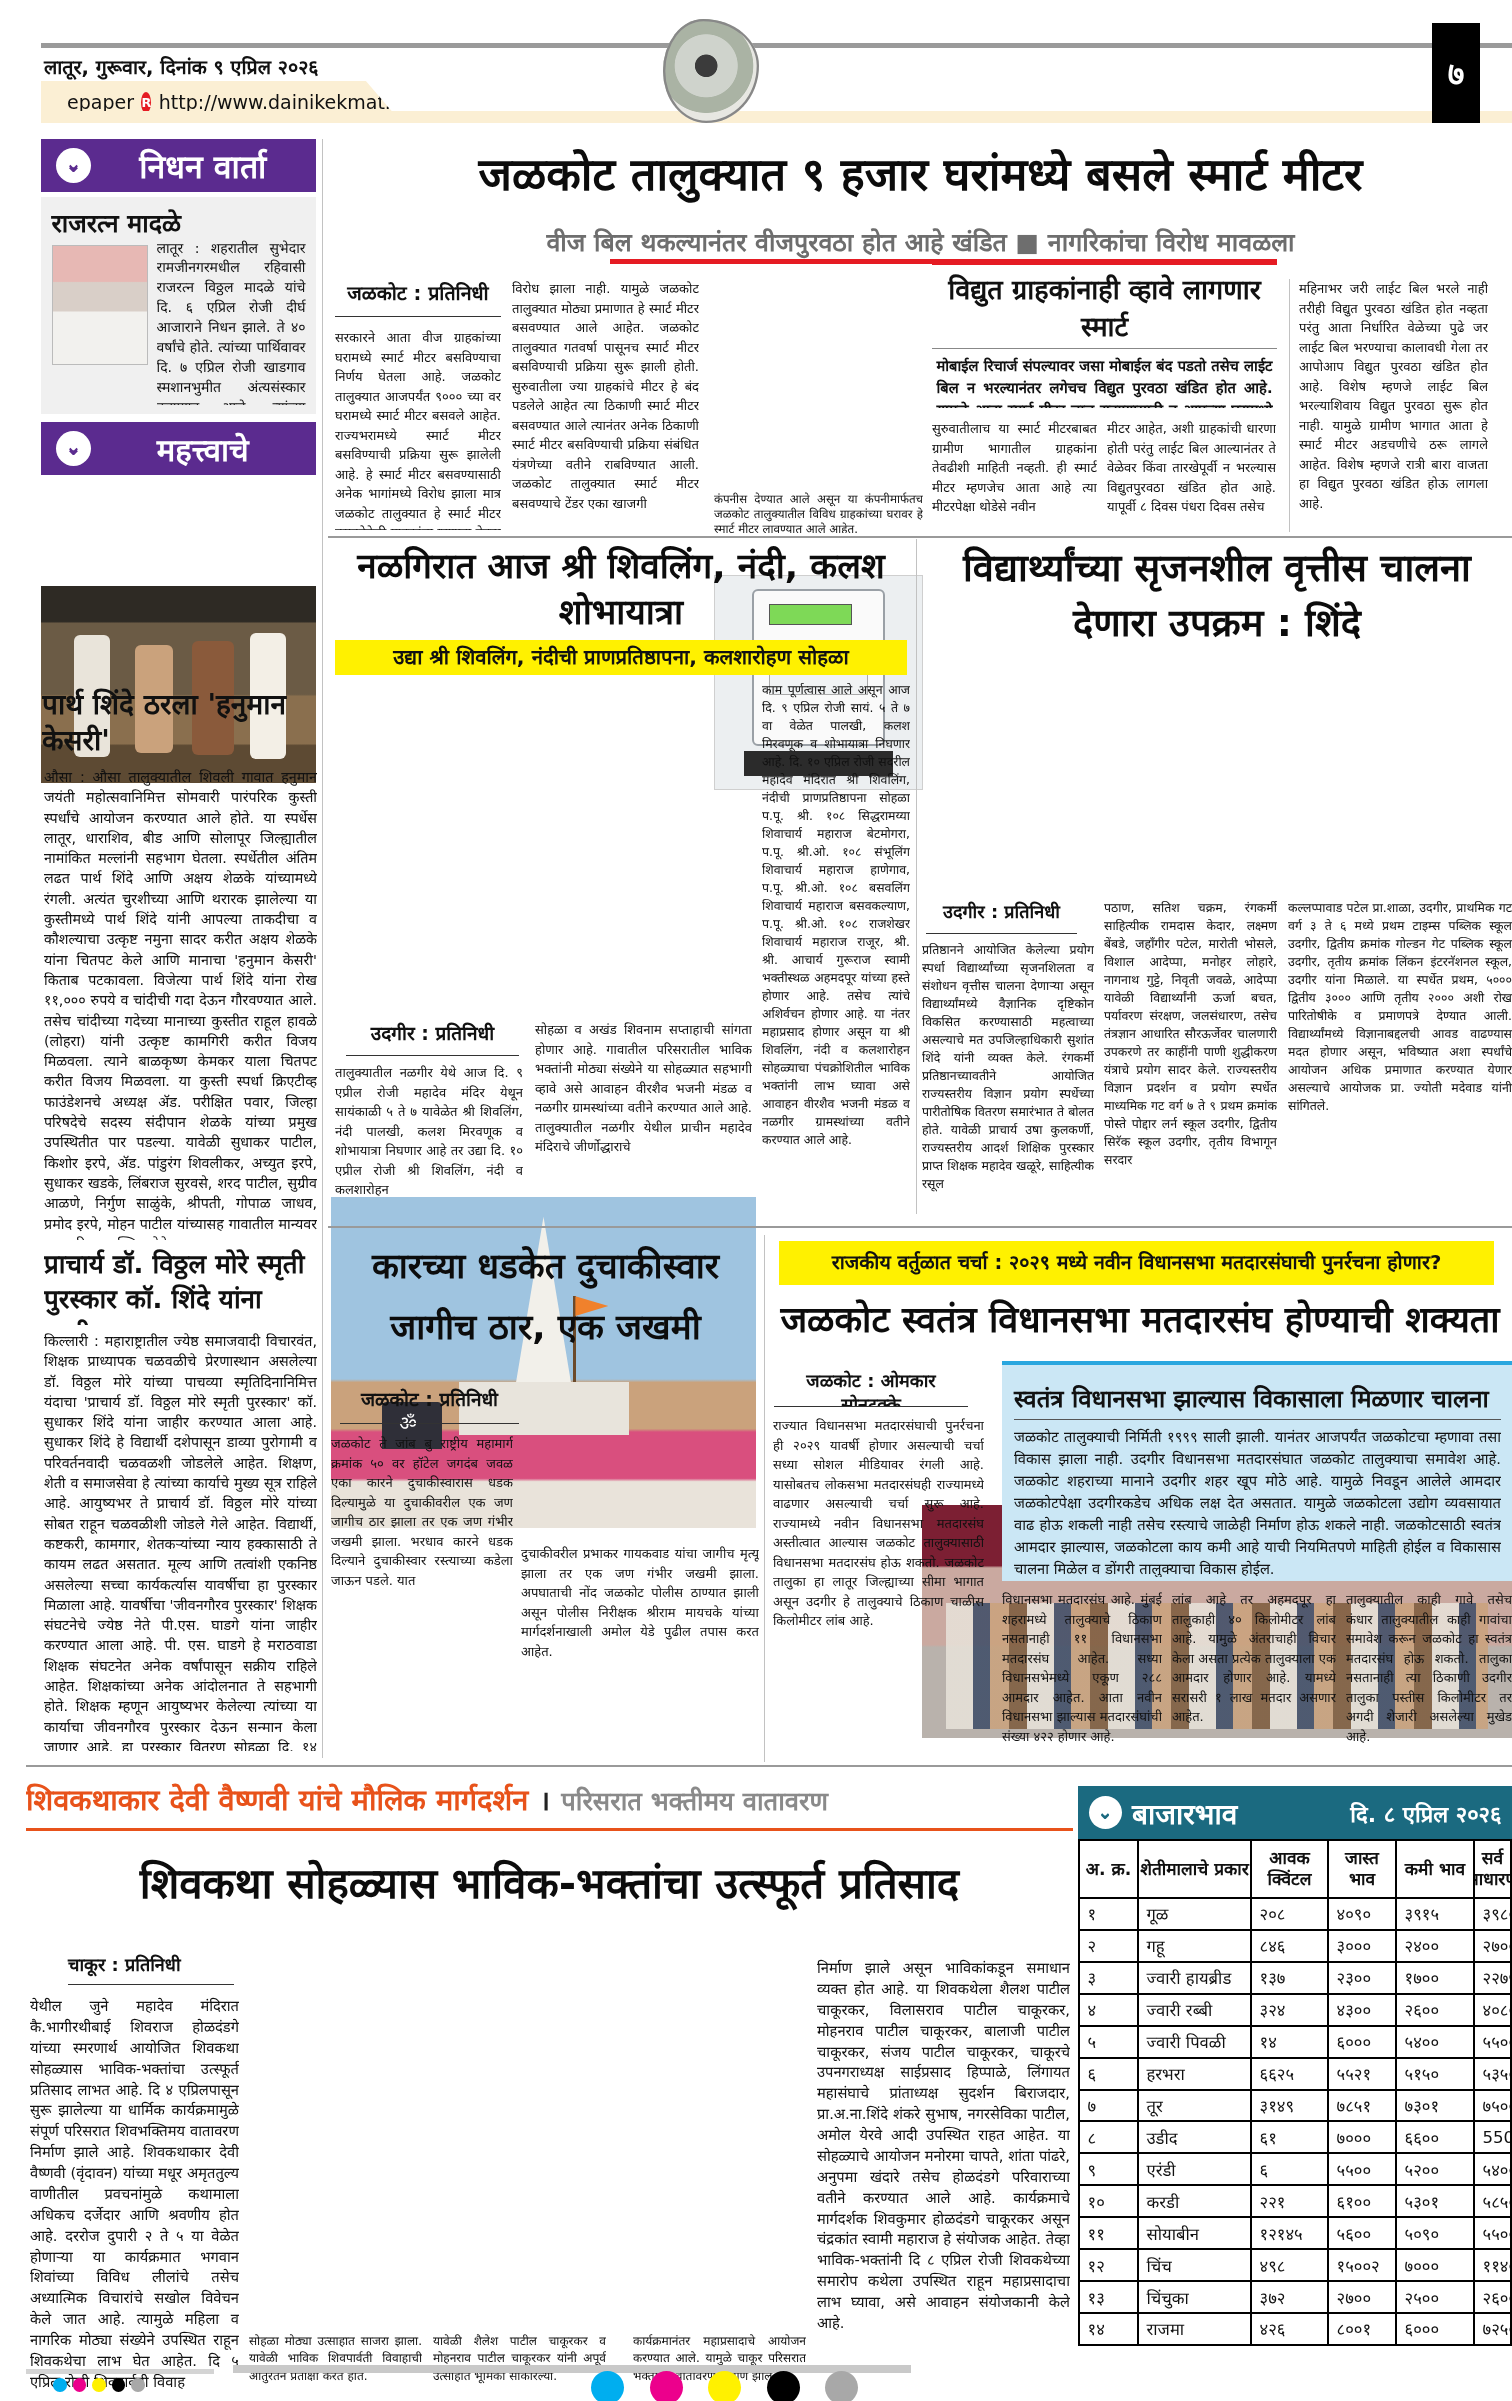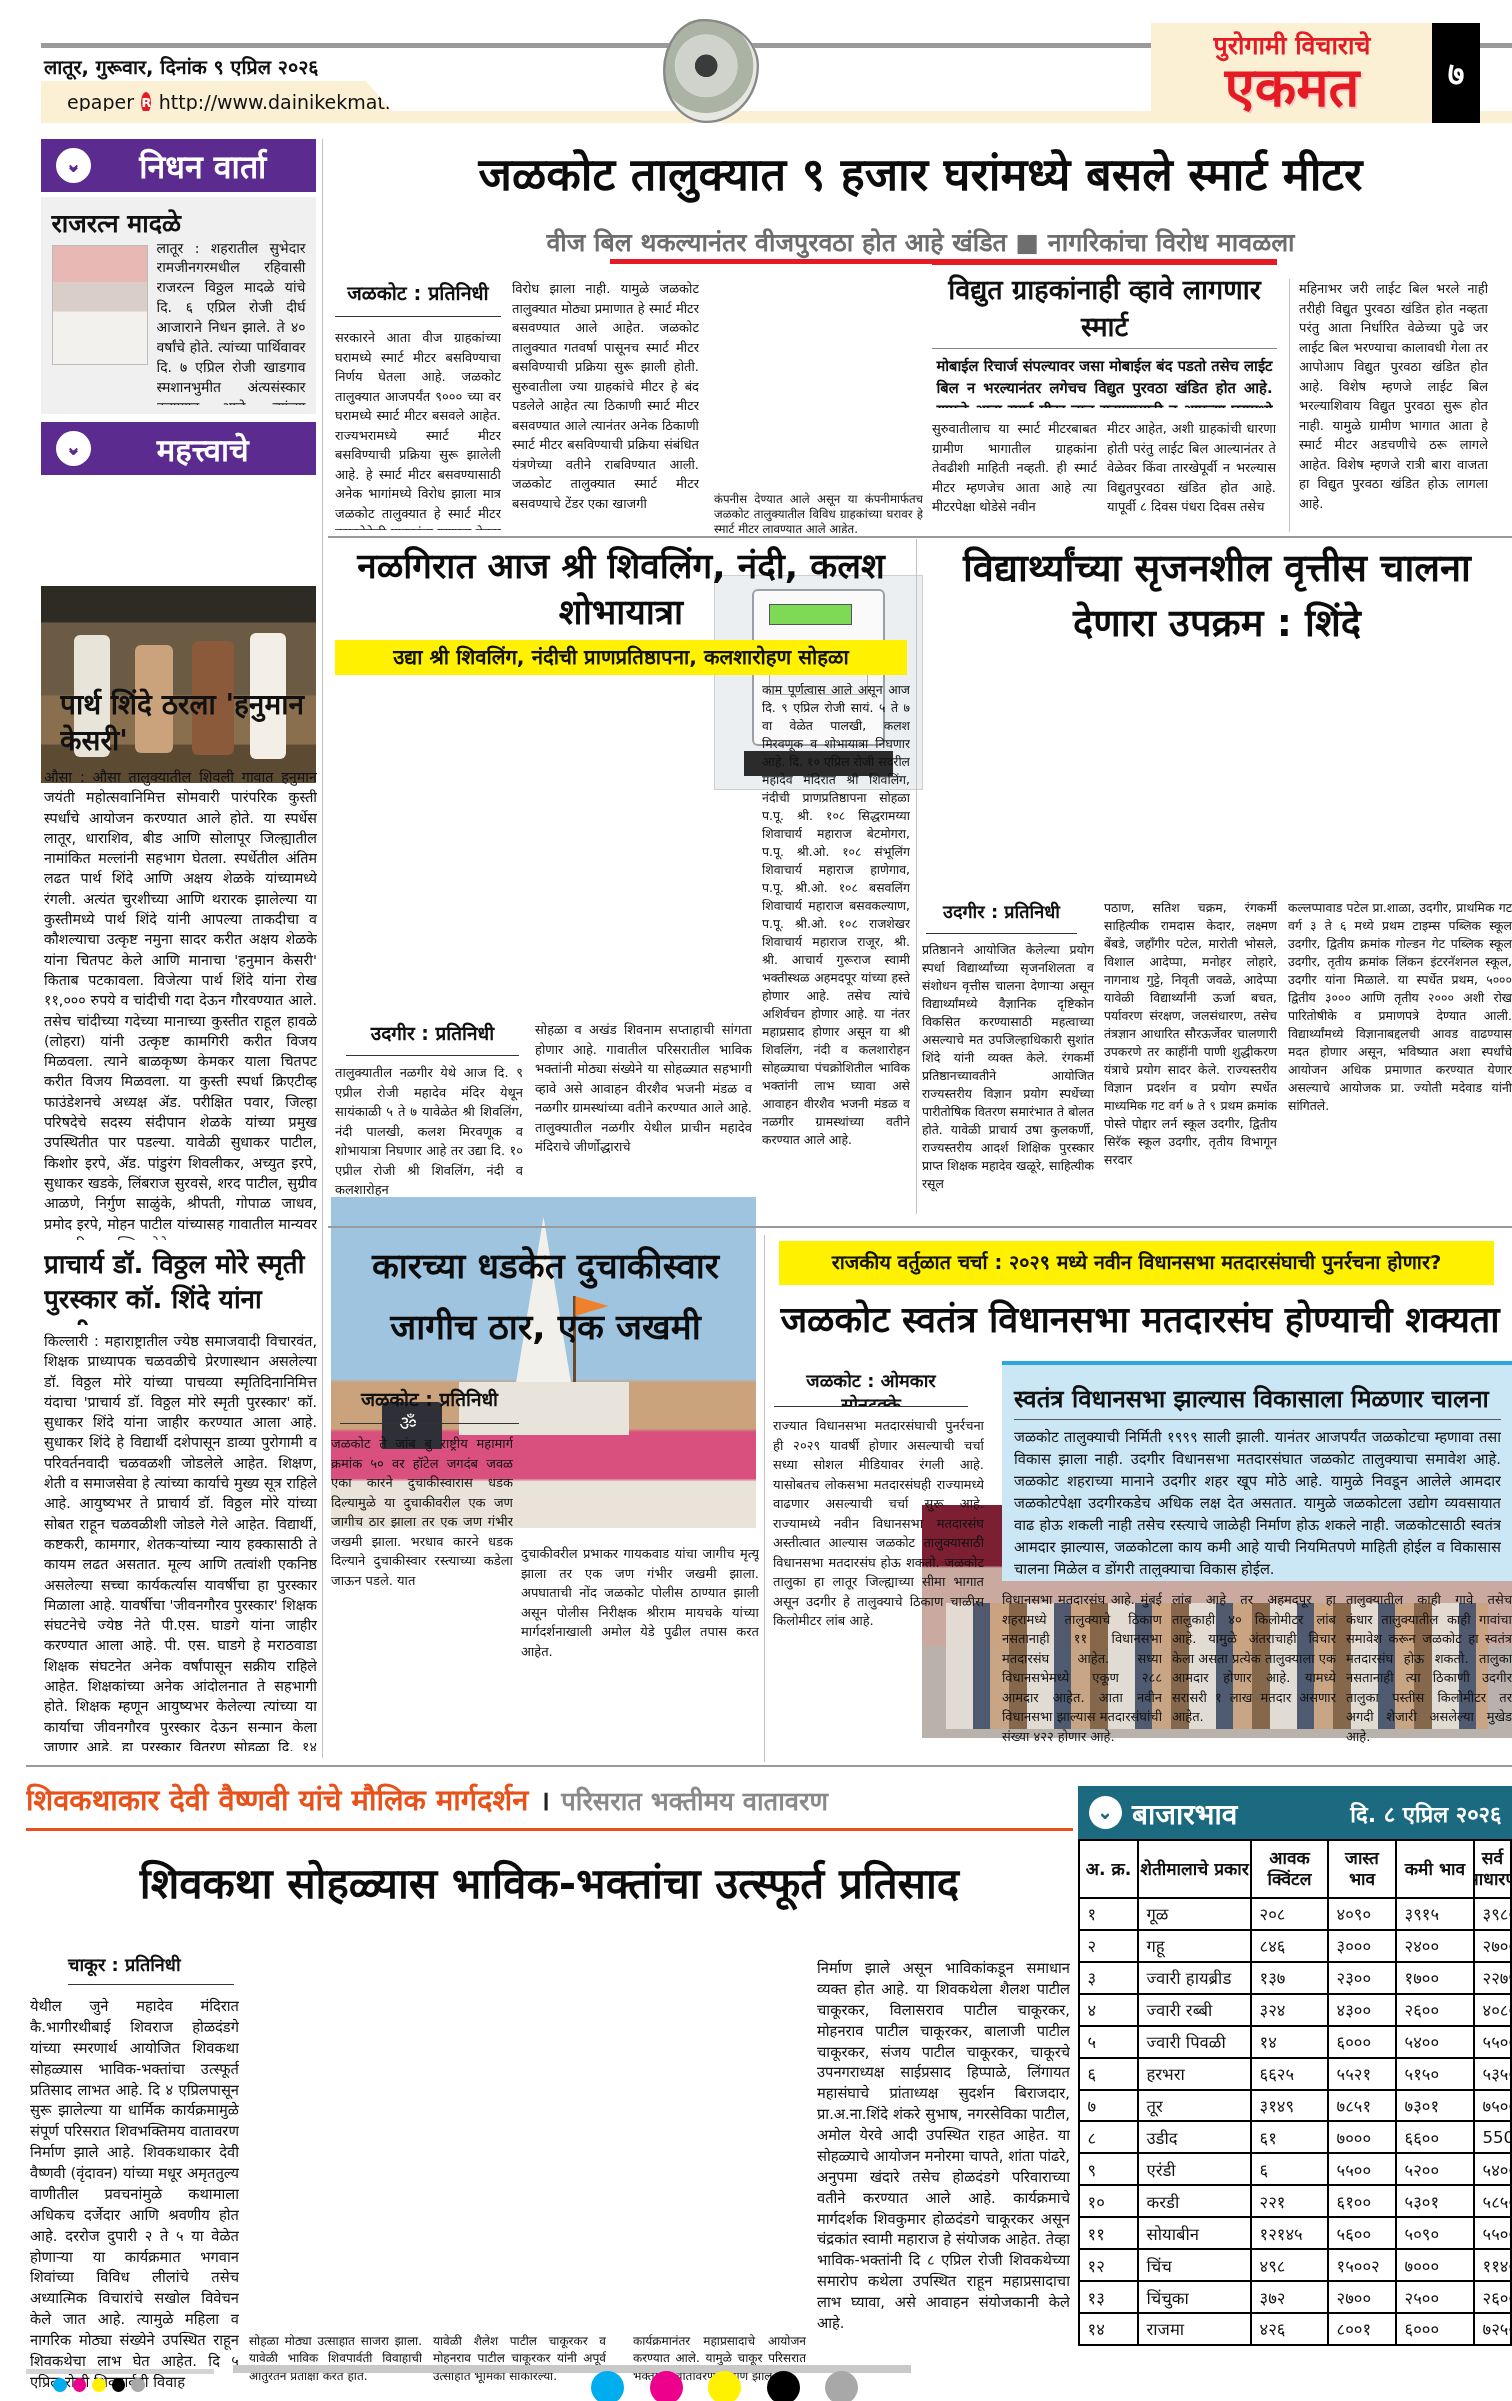--- a/index.html
+++ b/index.html
@@ -37,24 +37,20 @@
 
   <div class="abs" style="left:41px;top:81px;width:361px;height:42px;background:#FBEFD4;clip-path:polygon(0 0,90% 0,100% 100%,0 100%);display:flex;align-items:center;gap:7.5px;padding-left:26px;">
     <span style="font-size:19px;">epaper</span>
     <span class="chip" style="width:21px;height:21px;background:#E51B23;color:#fff;font-size:12.8px;font-weight:bold;">R</span>
     <span style="font-size:19px;">http://www.dainikekmat.com</span>
   </div>
   <div class="abs" style="left:41px;top:111px;width:1471px;height:12px;background:#FBEFD4;"></div>
 
   <div class="abs photo" style="left:663px;top:19px;width:96px;height:104px;border-radius:42% 58% 55% 45%/50% 45% 55% 50%;background:radial-gradient(circle at 45% 45%,#3b3b3b 0 14%,#cfd3cc 15% 40%,#aab3a4 41% 60%,#e7e7e2 61% 100%);box-shadow:inset 0 0 0 2.3px #888;"></div>
 
-  <div class="abs" style="left:1151px;top:22.6px;width:282px;height:100px;background:#FBEFD4;text-align:center;overflow:hidden;">
-    <div style="font-size:25px;font-weight:800;color:#E51B23;margin-top:4.5px;">पुरोगामी विचाराचे</div>
-    <div style="font-size:54px;font-weight:900;color:#E51B23;line-height:1.0;text-shadow:1.5px 1.5px 0 #f7c9c9;">एकमत</div>
-  </div>
   <div class="abs" style="left:1432px;top:22.6px;width:48px;height:100px;background:#000;color:#fff;display:flex;align-items:center;justify-content:center;">
     <span style="font-size:32px;font-weight:bold;">७</span>
   </div>
 
   <div class="abs vrule" style="left:322px;top:139px;height:1619px;"></div>
 
   <div class="abs purple-bar" style="left:41px;top:139px;width:275px;height:53px;">
     <span class="chip" style="width:35px;height:35px;background:#fff;color:#5B2B8F;flex-direction:column;">
       <span class="chev" style="font-size:19.6px;">⌄</span>
         <span class="chev" style="font-size:19.6px;margin-top:-9px;">⌄</span>
@@ -76,21 +72,21 @@
     <span class="title" style="font-size:31px;">महत्त्वाचे</span>
   </div>
 
   <div class="abs photo" style="left:41px;top:482px;width:275px;height:197px;background:linear-gradient(180deg,#2e2a24 0 18%,#6b5b45 19% 55%,#8a6f4e 56% 80%,#5d4a33 81% 100%);">
     <div style="position:absolute;left:34%;top:30%;width:14%;height:55%;background:#caa27c;border-radius:6px;"></div>
     <div style="position:absolute;left:55%;top:28%;width:15%;height:58%;background:#8a5a3b;border-radius:6px;"></div>
     <div style="position:absolute;left:12%;top:25%;width:13%;height:62%;background:#e9e4da;border-radius:6px;"></div>
     <div style="position:absolute;left:76%;top:24%;width:13%;height:64%;background:#f3efe6;border-radius:6px;"></div>
   </div>
 
-  <div class="abs" style="left:60px;top:687px;width:273px;height:75px;font-size:28px;font-weight:800;line-height:1.3;overflow:hidden;">पार्थ शिंदे ठरला 'हनुमान केसरी'</div>
+  <div class="abs" style="left:42px;top:687px;width:273px;height:75px;font-size:28px;font-weight:800;line-height:1.3;overflow:hidden;">पार्थ शिंदे ठरला 'हनुमान केसरी'</div>
   <div class="abs body-lg" style="left:44px;top:767px;width:273px;height:473px;">औसा : औसा तालुक्यातील शिवली गावात हनुमान जयंती महोत्सवानिमित्त सोमवारी पारंपरिक कुस्ती स्पर्धांचे आयोजन करण्यात आले होते. या स्पर्धेस लातूर, धाराशिव, बीड आणि सोलापूर जिल्ह्यातील नामांकित मल्लांनी सहभाग घेतला. स्पर्धेतील अंतिम लढत पार्थ शिंदे आणि अक्षय शेळके यांच्यामध्ये रंगली. अत्यंत चुरशीच्या आणि थरारक झालेल्या या कुस्तीमध्ये पार्थ शिंदे यांनी आपल्या ताकदीचा व कौशल्याचा उत्कृष्ट नमुना सादर करीत अक्षय शेळके यांना चितपट केले आणि मानाचा 'हनुमान केसरी' किताब पटकावला. विजेत्या पार्थ शिंदे यांना रोख ११,००० रुपये व चांदीची गदा देऊन गौरवण्यात आले. तसेच चांदीच्या गदेच्या मानाच्या कुस्तीत राहूल हावळे (लोहरा) यांनी उत्कृष्ट कामगिरी करीत विजय मिळवला. त्याने बाळकृष्ण केमकर याला चितपट करीत विजय मिळवला. या कुस्ती स्पर्धा क्रिएटीव्ह फाउंडेशनचे अध्यक्ष ॲड. परीक्षित पवार, जिल्हा परिषदेचे सदस्य संदीपान शेळके यांच्या प्रमुख उपस्थितीत पार पडल्या. यावेळी सुधाकर पाटील, किशोर इरपे, ॲड. पांडुरंग शिवलीकर, अच्युत इरपे, सुधाकर खडके, लिंबराज सुरवसे, शरद पाटील, सुग्रीव आळणे, निर्गुण साळुंके, श्रीपती, गोपाळ जाधव, प्रमोद इरपे, मोहन पाटील यांच्यासह गावातील मान्यवर व नागरिक उपस्थित होते.</div>
 
   <div class="abs" style="left:44px;top:1247px;width:273px;height:78px;font-size:26px;font-weight:800;line-height:1.35;overflow:hidden;">प्राचार्य डॉ. विठ्ठल मोरे स्मृती पुरस्कार कॉ. शिंदे यांना जाहीर</div>
   <div class="abs body-lg" style="left:44px;top:1331px;width:273px;height:420px;">किल्लारी : महाराष्ट्रातील ज्येष्ठ समाजवादी विचारवंत, शिक्षक प्राध्यापक चळवळीचे प्रेरणास्थान असलेल्या डॉ. विठ्ठल मोरे यांच्या पाचव्या स्मृतिदिनानिमित्त यंदाचा 'प्राचार्य डॉ. विठ्ठल मोरे स्मृती पुरस्कार' कॉ. सुधाकर शिंदे यांना जाहीर करण्यात आला आहे. सुधाकर शिंदे हे विद्यार्थी दशेपासून डाव्या पुरोगामी व परिवर्तनवादी चळवळशी जोडलेले आहेत. शिक्षण, शेती व समाजसेवा हे त्यांच्या कार्याचे मुख्य सूत्र राहिले आहे. आयुष्यभर ते प्राचार्य डॉ. विठ्ठल मोरे यांच्या सोबत राहून चळवळीशी जोडले गेले आहेत. विद्यार्थी, कष्टकरी, कामगार, शेतकऱ्यांच्या न्याय हक्कासाठी ते कायम लढत असतात. मूल्य आणि तत्वांशी एकनिष्ठ असलेल्या सच्चा कार्यकर्त्यास यावर्षीचा हा पुरस्कार मिळाला आहे. यावर्षीचा 'जीवनगौरव पुरस्कार' शिक्षक संघटनेचे ज्येष्ठ नेते पी.एस. घाडगे यांना जाहीर करण्यात आला आहे. पी. एस. घाडगे हे मराठवाडा शिक्षक संघटनेत अनेक वर्षांपासून सक्रीय राहिले आहेत. शिक्षकांच्या अनेक आंदोलनात ते सहभागी होते. शिक्षक म्हणून आयुष्यभर केलेल्या त्यांच्या या कार्याचा जीवनगौरव पुरस्कार देऊन सन्मान केला जाणार आहे. हा पुरस्कार वितरण सोहळा दि. १४ एप्रिल २०२६ मंगळवार रोजी सकाळी ठीक १० वाजता शहीद भगतसिंग महाविद्यालय किल्लारी येथे आयोजित करण्यात आला असून, महाराष्ट्रातील ख्यातनाम कवी व साहित्यीक इंद्रजीत भालेराव यांच्या हस्ते हे पुरस्कार प्रदान करण्यात येणार आहेत. या पुरस्कारांची घोषणा विठ्ठल मोरे समाज विज्ञान अकादमीच्या वतीने करण्यात आली आहे.</div>
 
   <div class="abs headline" style="left:328px;top:142px;width:1185px;height:77px;font-size:45px;line-height:1.45;">जळकोट तालुक्यात ९ हजार घरांमध्ये बसले स्मार्ट मीटर</div>
   <div class="abs" style="left:328px;top:224px;width:1185px;height:35px;font-size:25px;font-weight:800;color:#6e6e6e;text-align:center;overflow:hidden;">वीज बिल थकल्यानंतर वीजपुरवठा होत आहे खंडित ■ नागरिकांचा विरोध मावळला</div>
   <div class="abs" style="left:610px;top:259px;width:335px;height:4.5px;background:#E51B23;"></div>
 
   <div class="abs byline" style="left:335px;top:279px;width:166px;height:38px;font-size:19.6px;">जळकोट : प्रतिनिधी</div>

